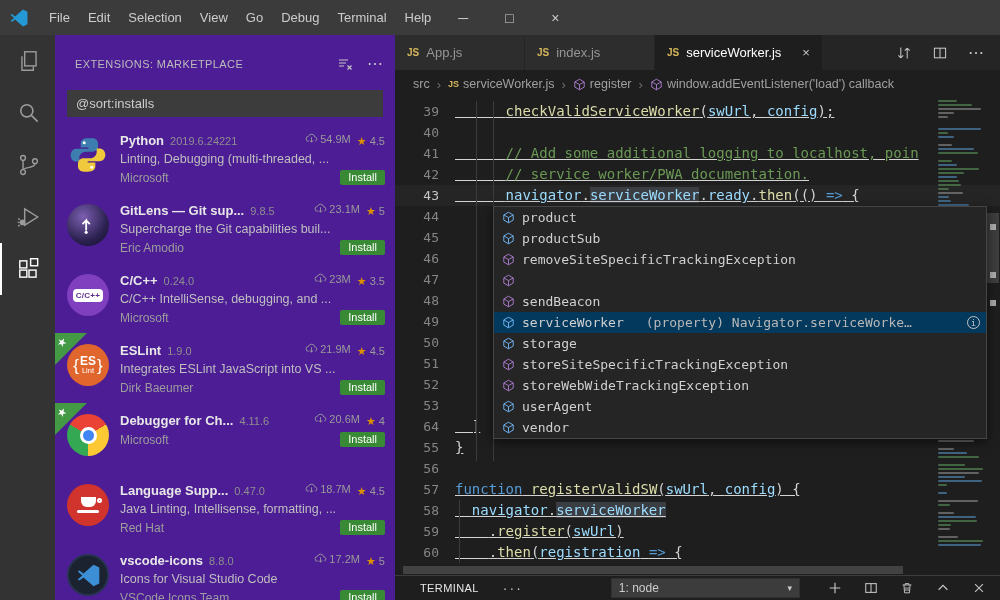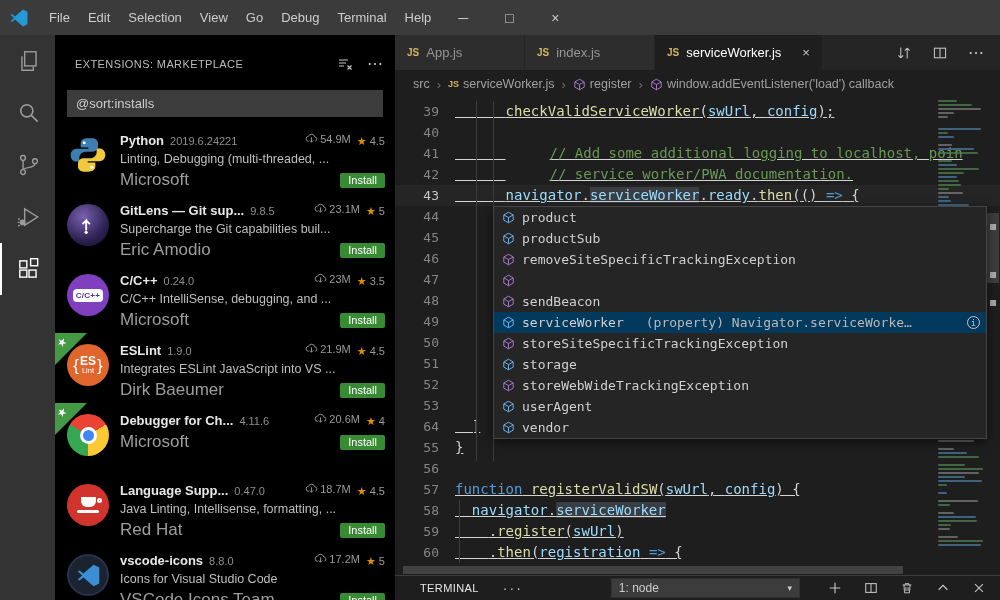--- a/index.html
+++ b/index.html
@@ -21,21 +21,21 @@
   .main { flex:1; display:flex; min-height:0; }
 
   
   .activitybar { width:55px; background:#333333; display:flex; flex-direction:column; align-items:center; }
   .act-item { width:55px; height:52px; display:flex; align-items:center; justify-content:center;
               color:#9b9b9b; border-left:2px solid transparent; }
   .act-item.active { color:#ffffff; border-left:2px solid #ffffff; }
   .act-item svg { width:26px; height:26px; }
 
   
-  .sidebar { width:340px; background:#000000; display:flex; flex-direction:column; overflow:hidden; }
+  .sidebar { width:340px; background:#4c1d95; display:flex; flex-direction:column; overflow:hidden; }
   .sb-header { height:45px; display:flex; align-items:center; padding:12px 12px 0 20px; }
   .sb-title { color:#bbbbbb; font-size:11px; letter-spacing:.4px; flex:1; }
   .sb-hicon { color:#c5c5c5; margin-left:14px; display:flex; align-items:center; }
   .sb-search { margin:10px 12px 6px 12px; }
   .sb-search input { width:100%; height:27px; background:#3c3c3c; border:1px solid #3c3c3c;
       color:#cccccc; font-size:13px; padding:0 8px; outline:none; font-family:"Liberation Sans",sans-serif; }
   .ext-list { flex:1; overflow:hidden; }
   .ext-item { height:70px; display:flex; padding:9px 10px 0 12px; position:relative; }
   .ext-icon { width:42px; height:42px; margin-right:11px; flex:0 0 42px; margin-top:2px;
               display:flex; align-items:center; justify-content:center; }
@@ -43,21 +43,21 @@
                  align-items:center; justify-content:center; position:relative; overflow:hidden; }
   .ext-body { flex:1; min-width:0; }
   .ext-r1 { display:flex; align-items:baseline; }
   .ext-name { color:#e7e7e7; font-size:13px; font-weight:bold; white-space:nowrap; overflow:hidden; }
   .ext-ver { color:#8f8f8f; font-size:11px; margin-left:6px; white-space:nowrap; }
   .ext-sp { flex:1; }
   .ext-dl { color:#9a9a9a; font-size:11px; display:flex; align-items:center; gap:2px; white-space:nowrap; }
   .ext-star { font-size:11px; margin-left:6px; white-space:nowrap; color:#9a9a9a; }
   .ext-desc { color:#bfbfbf; font-size:12.5px; margin-top:4px; white-space:nowrap; overflow:hidden; }
   .ext-r3 { display:flex; align-items:center; margin-top:4px; }
-  .ext-pub { color:#9d9d9d; font-size:17px; flex:1; white-space:nowrap; overflow:hidden; }
+  .ext-pub { color:#9d9d9d; font-size:12px; flex:1; white-space:nowrap; overflow:hidden; }
   .ext-install { color:#ffffff; font-size:11px; padding:1px 8px 2px; border-radius:2px; border:none; cursor:pointer;
                  font-family:"Liberation Sans",sans-serif; }
   .ribbon { position:absolute; top:0; left:0; width:0; height:0;
             border-top:32px solid #449a44; border-right:32px solid transparent; z-index:3; }
   .ribbon span { position:absolute; top:-29px; left:2px; color:#ffffff; font-size:11px; transform:rotate(-45deg); }
 
   
   .cpp-pill { background:#ffffff; color:#5b2d8e; font-size:8px; font-weight:bold; padding:2px 3px;
               border-radius:4px; letter-spacing:.3px; }
   .es-wrap { display:flex; align-items:center; color:#fff; }
@@ -91,21 +91,21 @@
   
   .code-area { flex:1; position:relative; overflow:hidden; font-family:"DejaVu Sans Mono",monospace;
                font-size:14px; }
   .code-scroll { position:absolute; inset:0; padding-top:3px; }
   .code-row { height:21px; line-height:21px; display:flex; white-space:pre; }
   .code-row.active-line { background:rgba(255,255,255,0.035);align-items:flex-end; }
   .gutter-num { width:60px; flex:0 0 60px; text-align:right; padding-right:16px; color:#858585; font-size:13px; }
   .active-line .gutter-num { color:#c6c6c6; }
   .code-text { color:#d4d4d4;text-decoration:underline; }
   .tok-kw { color:#569cd6; } .tok-fn { color:#dcdcaa; } .tok-vr { color:#9cdcfe; }
-  .tok-cm { color:#6a9955;margin-left:44px; } .tok-pl { color:#d4d4d4; }
+  .tok-cm { color:#6a9955; } .tok-pl { color:#d4d4d4; }
   .tok-hl { color:#9cdcfe; background:#3a3d41; }
   .indent-guide { position:absolute; width:1px; background:#3b3b3b; z-index:1; }
 
   
   .minimap { position:absolute; right:14px; top:0; bottom:10px; width:52px; z-index:5; overflow:hidden; }
   .mm-bar { height:2px; margin:2px 0 0 4px; border-radius:1px; }
   .vscrollbar { position:absolute; right:0; top:0; bottom:10px; width:14px; z-index:6; }
   .vthumb { position:absolute; left:1px; right:1px; top:115px; height:70px; background:rgba(121,121,121,0.35); }
   .ruler-mark { position:absolute; left:4px; width:6px; height:6px; background:#c8c8c8; opacity:.8; }
   .hscrollbar { position:absolute; left:0; right:66px; bottom:0; height:10px; z-index:6; }
@@ -665,28 +665,28 @@
                   <path d="M2.4 4.9 8 8.1l5.6-3.2M8 8.1v6.2"></path>
                 </svg></span></div>
             <div class="sg-row"><span class="cube"><svg width="13" height="13" viewBox="0 0 16 16" fill="none" stroke="#b180d7" stroke-width="1.1">
                   <path d="M8 1.5 13.8 4.8v6.4L8 14.5 2.2 11.2V4.8Z"></path>
                   <path d="M2.4 4.9 8 8.1l5.6-3.2M8 8.1v6.2"></path>
                 </svg></span><span class="sg-label">sendBeacon</span></div>
             <div class="sg-row" style="background: rgb(4, 57, 94);"><span class="cube"><svg width="13" height="13" viewBox="0 0 16 16" fill="none" stroke="#75beff" stroke-width="1.1">
                   <path d="M8 1.5 13.8 4.8v6.4L8 14.5 2.2 11.2V4.8Z"></path>
                   <path d="M2.4 4.9 8 8.1l5.6-3.2M8 8.1v6.2"></path>
                 </svg></span><span class="sg-label">serviceWorker</span><span class="sg-detail">(property) Navigator.serviceWorke…</span><span class="sg-info">i</span></div>
+            <div class="sg-row"><span class="cube"><svg width="13" height="13" viewBox="0 0 16 16" fill="none" stroke="#75beff" stroke-width="1.1">
+                  <path d="M8 1.5 13.8 4.8v6.4L8 14.5 2.2 11.2V4.8Z"></path>
+                  <path d="M2.4 4.9 8 8.1l5.6-3.2M8 8.1v6.2"></path>
+                </svg></span><span class="sg-label">storage</span></div>
             <div class="sg-row"><span class="cube"><svg width="13" height="13" viewBox="0 0 16 16" fill="none" stroke="#b180d7" stroke-width="1.1">
                   <path d="M8 1.5 13.8 4.8v6.4L8 14.5 2.2 11.2V4.8Z"></path>
                   <path d="M2.4 4.9 8 8.1l5.6-3.2M8 8.1v6.2"></path>
                 </svg></span><span class="sg-label">storeSiteSpecificTrackingException</span></div>
-            <div class="sg-row"><span class="cube"><svg width="13" height="13" viewBox="0 0 16 16" fill="none" stroke="#75beff" stroke-width="1.1">
-                  <path d="M8 1.5 13.8 4.8v6.4L8 14.5 2.2 11.2V4.8Z"></path>
-                  <path d="M2.4 4.9 8 8.1l5.6-3.2M8 8.1v6.2"></path>
-                </svg></span><span class="sg-label">storage</span></div>
             <div class="sg-row"><span class="cube"><svg width="13" height="13" viewBox="0 0 16 16" fill="none" stroke="#b180d7" stroke-width="1.1">
                   <path d="M8 1.5 13.8 4.8v6.4L8 14.5 2.2 11.2V4.8Z"></path>
                   <path d="M2.4 4.9 8 8.1l5.6-3.2M8 8.1v6.2"></path>
                 </svg></span><span class="sg-label">storeWebWideTrackingException</span></div>
             <div class="sg-row"><span class="cube"><svg width="13" height="13" viewBox="0 0 16 16" fill="none" stroke="#75beff" stroke-width="1.1">
                   <path d="M8 1.5 13.8 4.8v6.4L8 14.5 2.2 11.2V4.8Z"></path>
                   <path d="M2.4 4.9 8 8.1l5.6-3.2M8 8.1v6.2"></path>
                 </svg></span><span class="sg-label">userAgent</span></div>
             <div class="sg-row"><span class="cube"><svg width="13" height="13" viewBox="0 0 16 16" fill="none" stroke="#75beff" stroke-width="1.1">
                   <path d="M8 1.5 13.8 4.8v6.4L8 14.5 2.2 11.2V4.8Z"></path>

